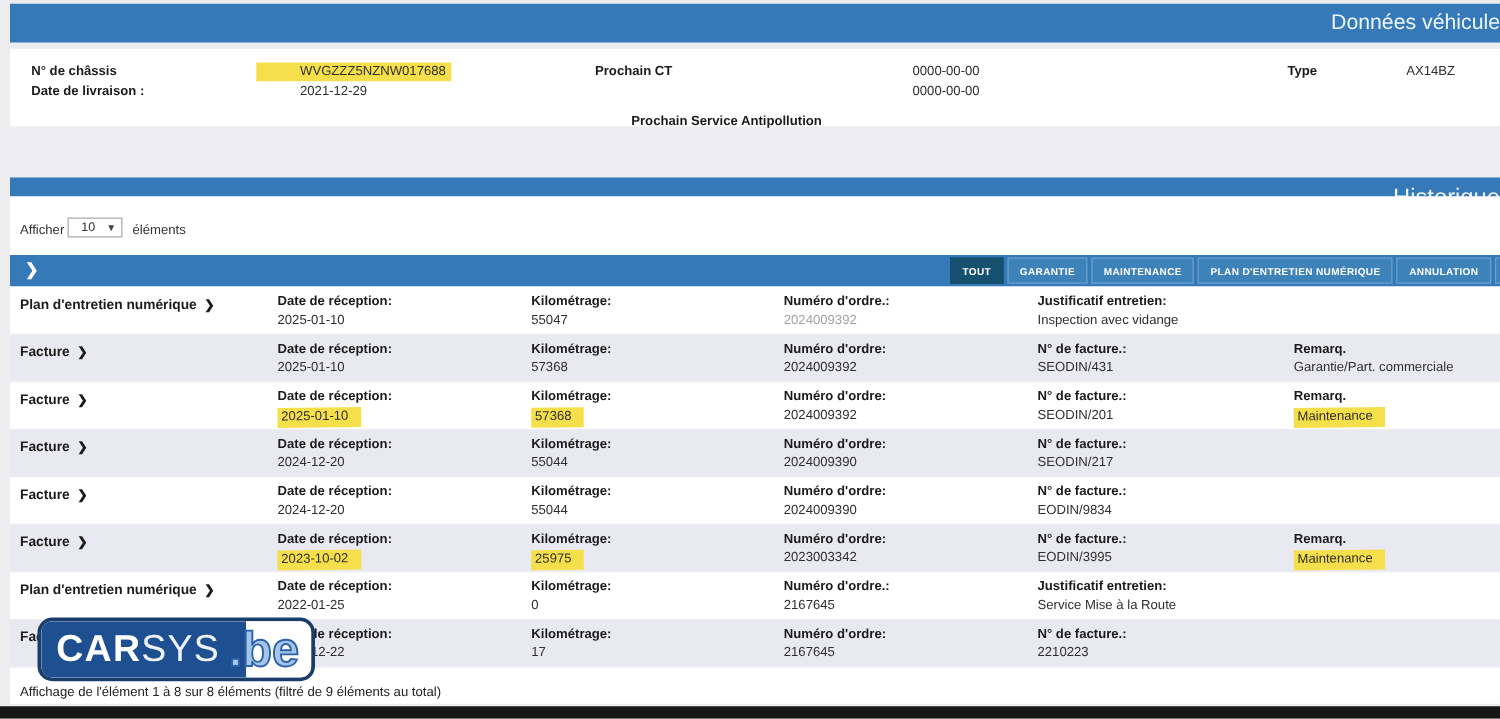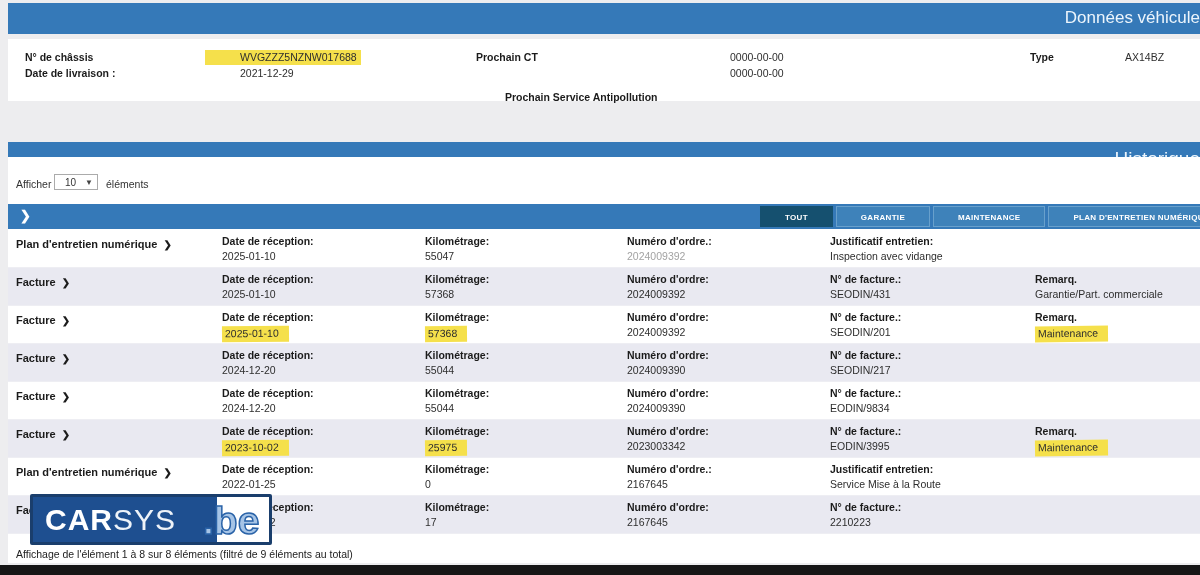--- a/index.html
+++ b/index.html
@@ -28,21 +28,21 @@
   .show-label, .show-suffix { position:absolute; top:21px; font-size:10.5px; color:#333; }
   .fake-select { position:absolute; top:17px; left:46px; width:44px; height:16px; border:1px solid #ababab;
     background:#fff; display:flex; align-items:center; justify-content:space-between;
     padding:0 4px 0 10px; font-size:10px; color:#333; }
   .fake-select .chev-down { font-size:8px; color:#444; }
 
   
   .thead { position:absolute; top:47px; left:0; right:0; height:25px; background:#3579b8; }
   .thead .expand { position:absolute; left:12px; top:4px; color:#fff; font-size:13px; font-weight:bold; }
   .tabs { position:absolute; left:752px; top:2px; display:flex; gap:3px; }
-  .tab { height:21px; line-height:21px; padding:0 24px; font-size:8px; font-weight:bold;
+  .tab { height:21px; line-height:21px; padding:0 9px; font-size:8px; font-weight:bold;
     letter-spacing:.3px; color:#fff; background:#3e82ba; border:1px solid #68a0cc; white-space:nowrap; }
   .tab.active { background:#15506f; border-color:#15506f; }
 
   
   .rows { position:absolute; top:73px; left:0; right:0; }
   .hrow { position:relative; height:38px; background:#fff; border-bottom:1px solid #eeeef3; }
   .hrow.alt { background:#e9e9f1; }
   .cell { position:absolute; top:5px; font-size:10.5px; white-space:nowrap; }
   .c1 { left:8px; top:8px; cursor:pointer; }
   .c2 { left:214px; } .c3 { left:417px; } .c4 { left:619px; } .c5 { left:822px; } .c6 { left:1027px; }
@@ -53,22 +53,22 @@
   .cvalue.muted { color:#a3a3a3; }
 
   
   .table-watermark { position:absolute; left:468px; top:264px; font-size:34px; font-weight:bold;
     letter-spacing:6px; color:rgba(50,60,90,0.05); pointer-events:none; }
 
   
   .footer-info { position:absolute; left:16px; top:548px; font-size:10.5px; color:#222; }
 
   
-  .logo { position:absolute; left:30px; top:494px; width:242px; height:51px; border:3px solid #1a3e6c;
-    border-radius:2px; overflow:hidden; display:flex; background:#fff; }
+  .logo { position:absolute; left:30px; top:494px; width:222px; height:51px; border:3px solid #1a3e6c;
+    border-radius:12px; overflow:hidden; display:flex; background:#fff; }
   .logo-blue { background:#1e4f90; flex:1; display:flex; align-items:center; padding-left:12px; }
   .logo-car { color:#fff; font-weight:bold; font-size:30px; letter-spacing:1px; }
   .logo-sys { color:#eef3f9; font-weight:normal; font-size:30px; letter-spacing:1px; }
   .logo-white { width:52px; background:#fff; position:relative; }
   .logo-be { position:absolute; left:-14px; top:2px; font-size:39px; font-weight:bold;
     color:#a6c4e6; -webkit-text-stroke:1.5px #2a63a8; }
 
   .black-bar { position:absolute; left:0; right:0; top:565px; height:10px; background:#161616; }
 </style>
 </head>

